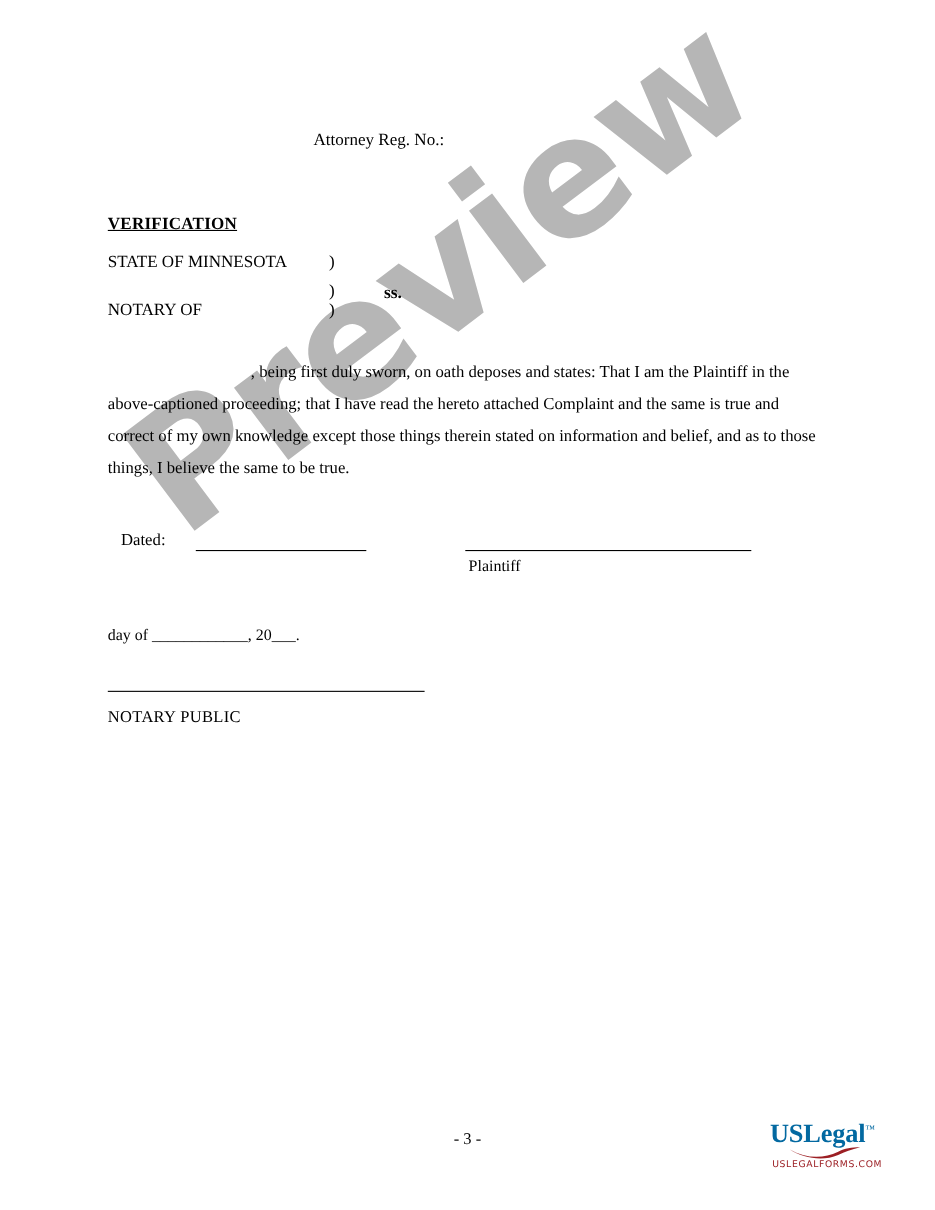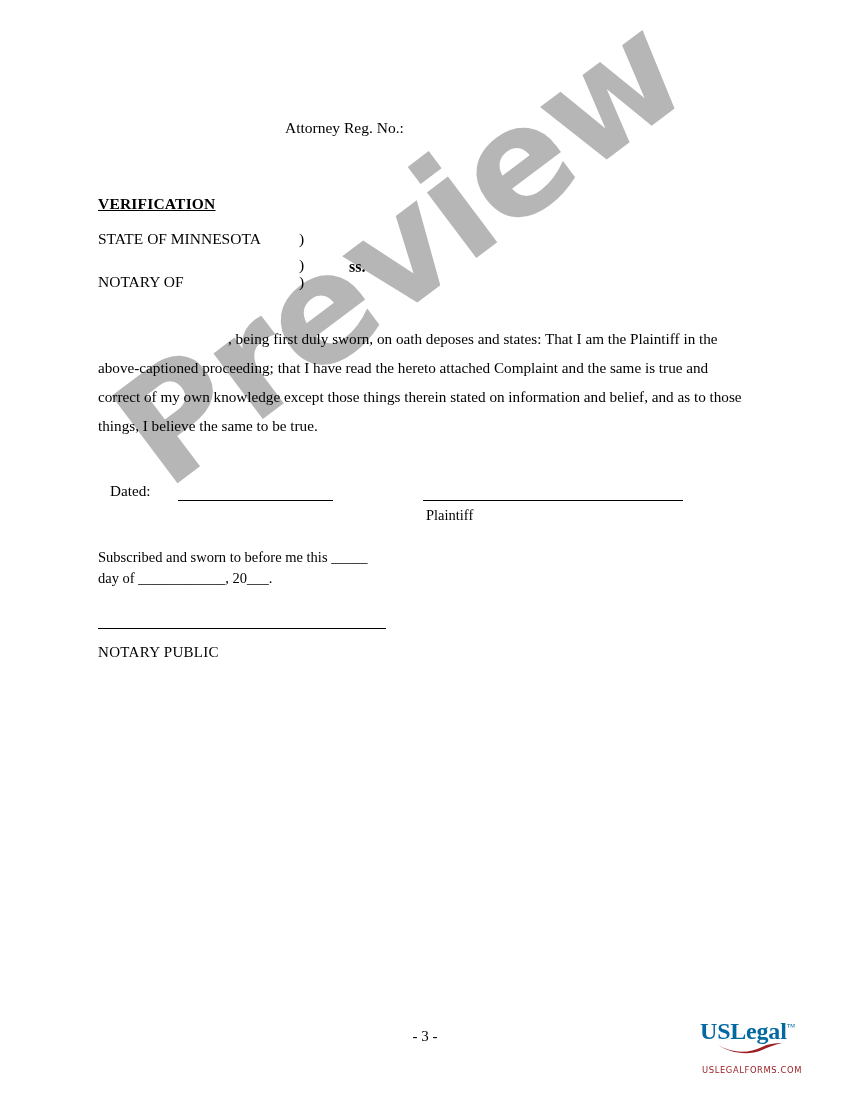--- a/index.html
+++ b/index.html
@@ -233,21 +233,20 @@
   }
   .logo-sub {
     position: absolute;
     left: 2px;
     top: 35px;
     font-family: "DejaVu Sans", sans-serif;
     font-size: 8.4px;
     letter-spacing: 0.6px;
     color: #9c1f24;
     white-space: nowrap;
-    margin-top: 12px;
   }
 </style>
 </head>
 <body>
 
 <div class="page">
 
   <div class="watermark">
     <div class="watermark-text">Preview</div>
   </div>
@@ -267,21 +266,20 @@
 
     <div class="body-para">, being first duly sworn, on oath deposes and states:  That I am the Plaintiff in the above-captioned proceeding; that I have read the hereto attached Complaint and the same is true and correct of my own knowledge except those things therein stated on information and belief, and as to those things, I believe the same to be true.</div>
 
     <div class="dated-row">
       <span class="dated-label">Dated:</span>
       <span class="dated-rule"></span>
       <span class="sig-rule"></span>
       <span class="plaintiff-label">Plaintiff</span>
     </div>
 
-    <div class="sworn-line1">Subscribed and sworn to before me this _____</div>
     <div class="sworn-line2">day of ____________, 20___.</div>
     <div class="notary-rule"></div>
     <div class="notary-label">NOTARY PUBLIC</div>
 
     <div class="page-number">- 3 -</div>
   </div>
 
   <div class="logo">
     <div class="logo-main">
       <span class="us">US</span><span class="legal">Legal</span><span class="logo-tm">™</span>

